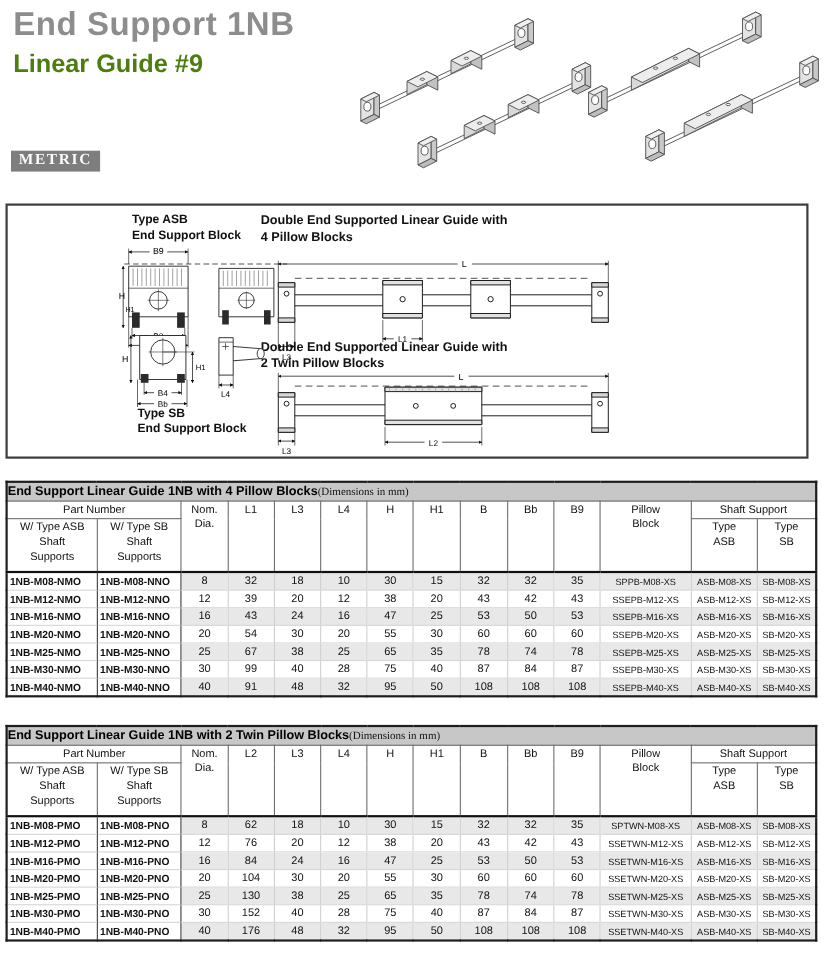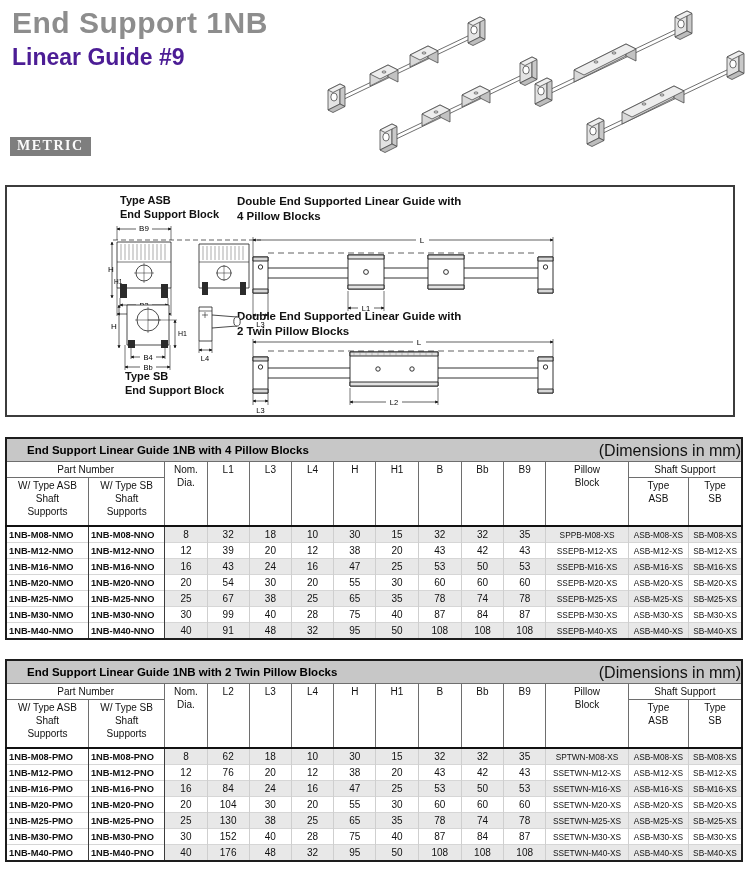--- a/index.html
+++ b/index.html
@@ -4,44 +4,44 @@
 <style>
   html,body { margin:0; padding:0; background:#ffffff; }
   .page {
     position:relative; width:750px; height:871px; background:#fff;
     font-family:"Liberation Sans", sans-serif; color:#111; overflow:hidden;
   }
   .pre-line { white-space:pre-line; }
 
   
   .page-title    { position:absolute; left:12px; top:6px;  font-size:30px; font-weight:bold; color:#8d8d8d; letter-spacing:.5px; }
-  .page-subtitle { position:absolute; left:12px; top:44px; font-size:23px; font-weight:bold; color:#4c1d95; }
+  .page-subtitle { position:absolute; left:12px; top:44px; font-size:23px; font-weight:bold; color:#4d7c0f; }
   .tagline       { position:absolute; left:12px; top:74px; font-size:18px; font-weight:bold; font-style:italic; color:#161616; line-height:1.27; }
   .metric-badge  { position:absolute; left:10px; top:137px; background:#7e7e7e; color:#fbfbfb;
                    font-size:14px; font-weight:bold; letter-spacing:1.5px; padding:1px 7px 2px 7px;font-family:Liberation Serif, serif; }
   .iso-art { position:absolute; left:320px; top:2px; }
 
   
   .diagram-box { position:absolute; left:5px; top:185px; width:730px; height:232px;
                  border:2px solid #3c3c3c; box-sizing:border-box; background:#fff; }
   .diagram-box .dlabel { position:absolute; font-size:11px; font-weight:bold; line-height:1.25; color:#111; }
   .diagram-box .dtitle { position:absolute; font-size:11.5px; font-weight:bold; line-height:1.3; text-align:left; width:340px; color:#111; }
   .dsvg { position:absolute; }
   .dsvg line, .dsvg rect, .dsvg circle, .dsvg path, .dsvg ellipse { vector-effect:non-scaling-stroke; }
   .dim-text { font-family:"Liberation Sans", sans-serif; fill:#000; }
 
   
   table.spec { position:absolute; left:5px; width:738px; border-collapse:collapse; table-layout:fixed;
                border:2px solid #1d1d1d; background:#fff; }
   table.t1 { top:437px; }
   table.t2 { top:659px; }
   .title-cell { background:#c7c7c7; border:1px solid #3c3c3c; padding:2px 4px; height:15px; }
-  .title-flex { display:flex; justify-content:space-between; align-items:center;padding-left:20px; }
+  .title-flex { display:flex; align-items:center; }
   .title-flex .tname { font-size:11.5px; font-weight:bold; color:#000; }
-  .title-flex .tunit { font-size:16px; font-weight:normal; color:#111; }
+  .title-flex .tunit { font-size:10px; font-weight:normal; color:#111;font-family:Liberation Serif, serif; }
   table.spec th { font-weight:normal; font-size:10px; line-height:1.32; text-align:center;
                   vertical-align:top; border:1px solid #6e6e6e; padding:1px 0 0 0; color:#111; }
   table.spec thead tr.h1 th { height:14px; }
   table.spec thead tr.h2 th { height:46px; }
   table.spec tbody tr td { border-top:2px solid #111; }
   table.spec tbody tr + tr td { border-top:1px solid #d6d6d6; }
   table.spec td { height:15px; text-align:center; font-size:10px; color:#111;
                   border-right:1px solid #cfcfcf; padding:0 1px; overflow:hidden; white-space:nowrap; }
   table.spec td.pn { font-weight:bold; font-size:9.3px; text-align:left; padding-left:2px;
                      border-right:1px solid #3c3c3c; background:#fff; }

